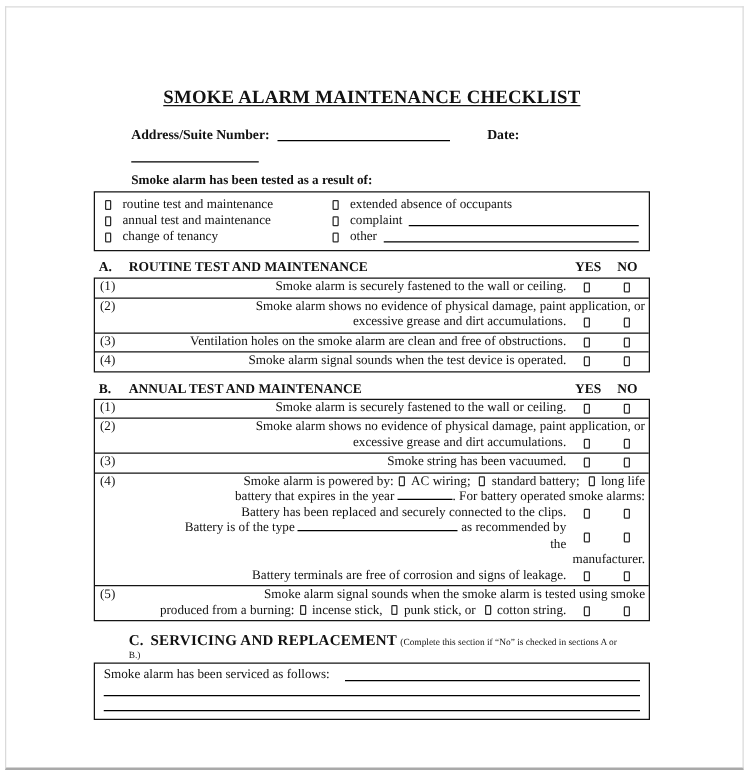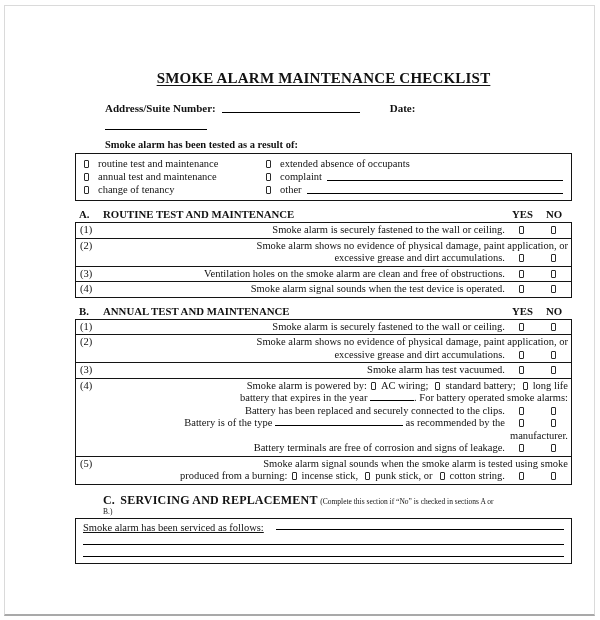--- a/index.html
+++ b/index.html
@@ -2,21 +2,21 @@
 <html><head>
 <meta charset="utf-8">
 <style>
   * { box-sizing: border-box; margin: 0; padding: 0; }
   html, body { width: 600px; height: 620px; background: #ffffff; overflow: hidden; }
   body { font-family: "Liberation Serif", serif; font-size: 10.5px; color: #121212; position: relative; }
 
   .frame { position: absolute; left: 4px; top: 5px; width: 591px; height: 611px;
            border: 1px solid #dadada; border-bottom: 2px solid #a9a9a9; pointer-events: none; }
 
-  .content { position: absolute; left: 75px; top: 0; width: 497px; }
+  .content { position: absolute; left: 75px; top: 0; width: 445px; }
 
   .b { font-weight: bold; }
 
   .title { text-align: center; margin-top: 70px; font-size: 15px; font-weight: bold;
            text-decoration: underline; text-underline-offset: 2px; letter-spacing: 0.2px; }
 
   .addr { display: flex; align-items: center; margin: 15px 0 0 30px; font-size: 11px; }
   .afill { width: 138px; height: 9px; border-bottom: 1.5px solid #000; margin-left: 6px; }
   .adate { margin-left: 30px; }
   .addr2 { width: 102px; height: 9px; border-bottom: 1.5px solid #000; margin: 7px 0 0 30px; }
@@ -54,21 +54,21 @@
   .ufill { display: inline-block; height: 8px; border-bottom: 1.5px solid #000; vertical-align: baseline; }
   .u44 { width: 44px; } .u128 { width: 128px; }
 
   .chdr { margin: 8px 0 0 28px; width: 415px; }
   .chdr .l1 { white-space: nowrap; }
   .ctitle { font-size: 12px; font-weight: bold; letter-spacing: 0.2px; }
   .cnote { font-size: 7.5px; }
   .chdr .l2 { font-size: 7.5px; line-height: 8px; }
 
   .cbox { border: 1.5px solid #141414; margin-top: 2px; padding: 3px 7px 6px 7px; }
-  .cline1 { display: flex; align-items: flex-start; text-decoration: underline; }
+  .cline1 { display: flex; align-items: flex-end; }
   .cfill1 { flex: 1; height: 8px; border-bottom: 1.5px solid #000; margin-left: 12px; }
   .cfill { height: 12px; border-bottom: 1.5px solid #000; }
 </style>
 </head>
 <body>
 
 <div class="frame"></div>
 
 <div class="content">
 
@@ -221,21 +221,21 @@
           <span class="cell no">
               <span class="cb"></span>
             </span>
         </div>
       </div>
     </div>
     <div class="trow">
       <div class="tnum">(3)</div>
       <div class="tdesc">
         <div class="tline">
-          <span class="ttxt">Smoke alarm has test vacuumed.</span>
+          <span class="ttxt">Smoke string has been vacuumed.</span>
           <span class="cell">
               <span class="cb"></span>
             </span>
           <span class="cell no">
               <span class="cb"></span>
             </span>
         </div>
       </div>
     </div>
     <div class="trow">

